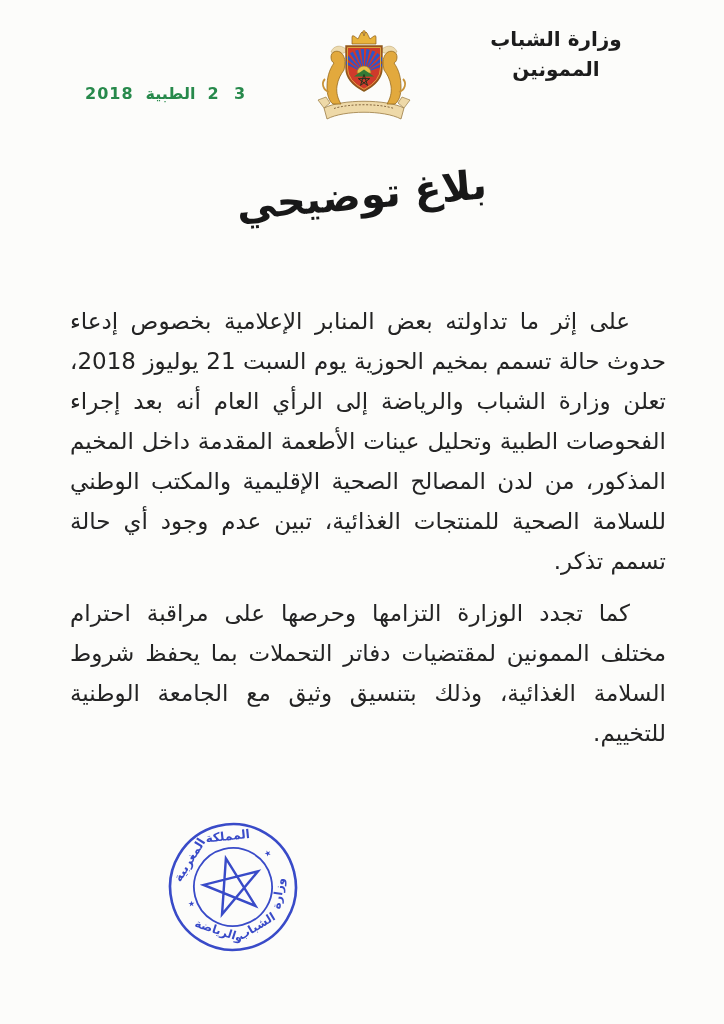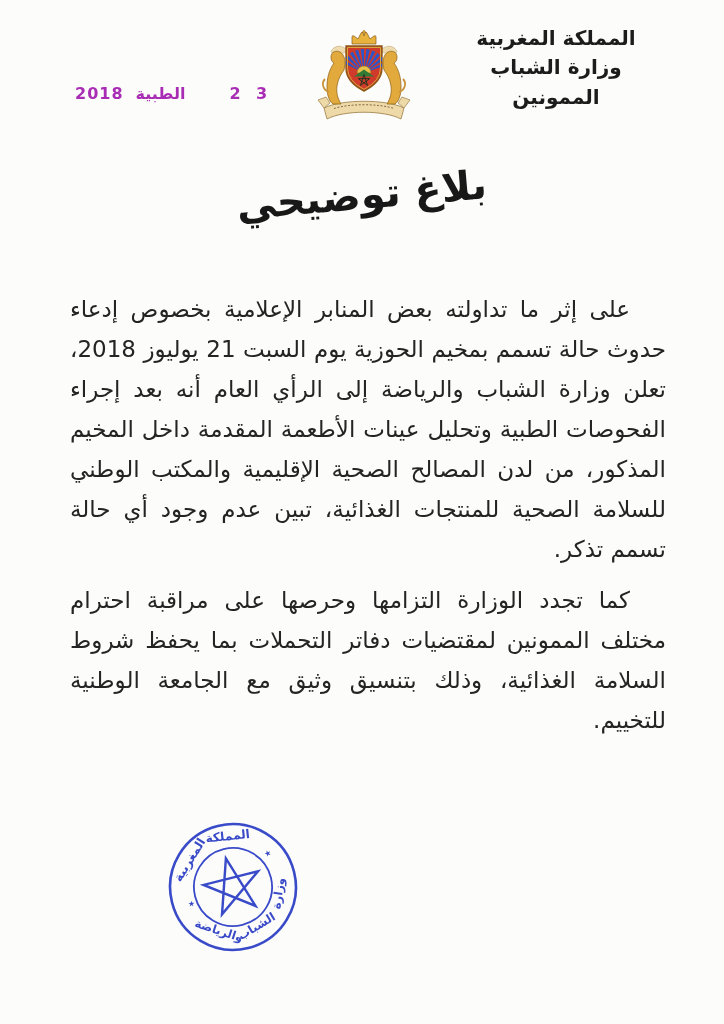--- a/index.html
+++ b/index.html
@@ -12,53 +12,52 @@
   .header{
     position:absolute;top:24px;right:70px;width:196px;
     text-align:center;color:#1c1c1c;font-weight:bold;direction:rtl;
   }
   .header .h-line1{font-size:20px;line-height:28px;}
   .header .h-line2{font-size:20px;line-height:30px;}
   
   .emblem{position:absolute;left:314px;top:30px;width:100px;height:96px;}
   
   .date-stamp{
-    position:absolute;left:75px;top:84px;display:flex;gap:12px;align-items:baseline;
-    color:#a21caf;font-weight:bold;font-size:16px;letter-spacing:1px;direction:ltr;
+    position:absolute;left:85px;top:84px;display:flex;gap:12px;align-items:baseline;
+    color:#15803d;font-weight:bold;font-size:16px;letter-spacing:1px;direction:ltr;
     opacity:.92;
   }
-  .date-stamp .d-day{letter-spacing:5px;margin-left:32px;}
+  .date-stamp .d-day{letter-spacing:5px;}
   
   .title-wrap{position:absolute;top:172px;left:0;width:724px;text-align:center;}
   .title{
     display:inline-block;font-size:40px;font-weight:bold;color:#181818;
     transform:rotate(-5deg);letter-spacing:1px;direction:rtl;
   }
   
   .body-text{
     position:absolute;top:289px;right:58px;left:70px;
     direction:rtl;text-align:justify;color:#242424;
     font-size:23px;line-height:40px;
   }
-  .body-text p{margin:0 0 11px 0;text-indent:36px;}
+  .body-text p{margin:12px 0 11px 0;text-indent:36px;}
   
   .stamp{
     position:absolute;left:162px;top:816px;width:142px;height:142px;
     transform:rotate(-14deg);opacity:.93;
   }
   .stamp svg{width:100%;height:100%;}
   .stamp text{font-family:"DejaVu Sans",sans-serif;}
 </style>
 </head>
 <body>
 
 <div class="page">
 
   <div class="header">
-    <div class="h-line1">المملكة المغربية</div>
     <div class="h-line2">وزارة الشباب الممونين</div>
   </div>
 
   <div class="emblem">
     <svg viewBox="0 0 100 92" xmlns="http://www.w3.org/2000/svg">
       <defs>
         <clipPath id="shieldClip">
           <path d="M32,16 L68,16 L68,38 Q68,52 50,61 Q32,52 32,38 Z"></path>
         </clipPath>
       </defs>

